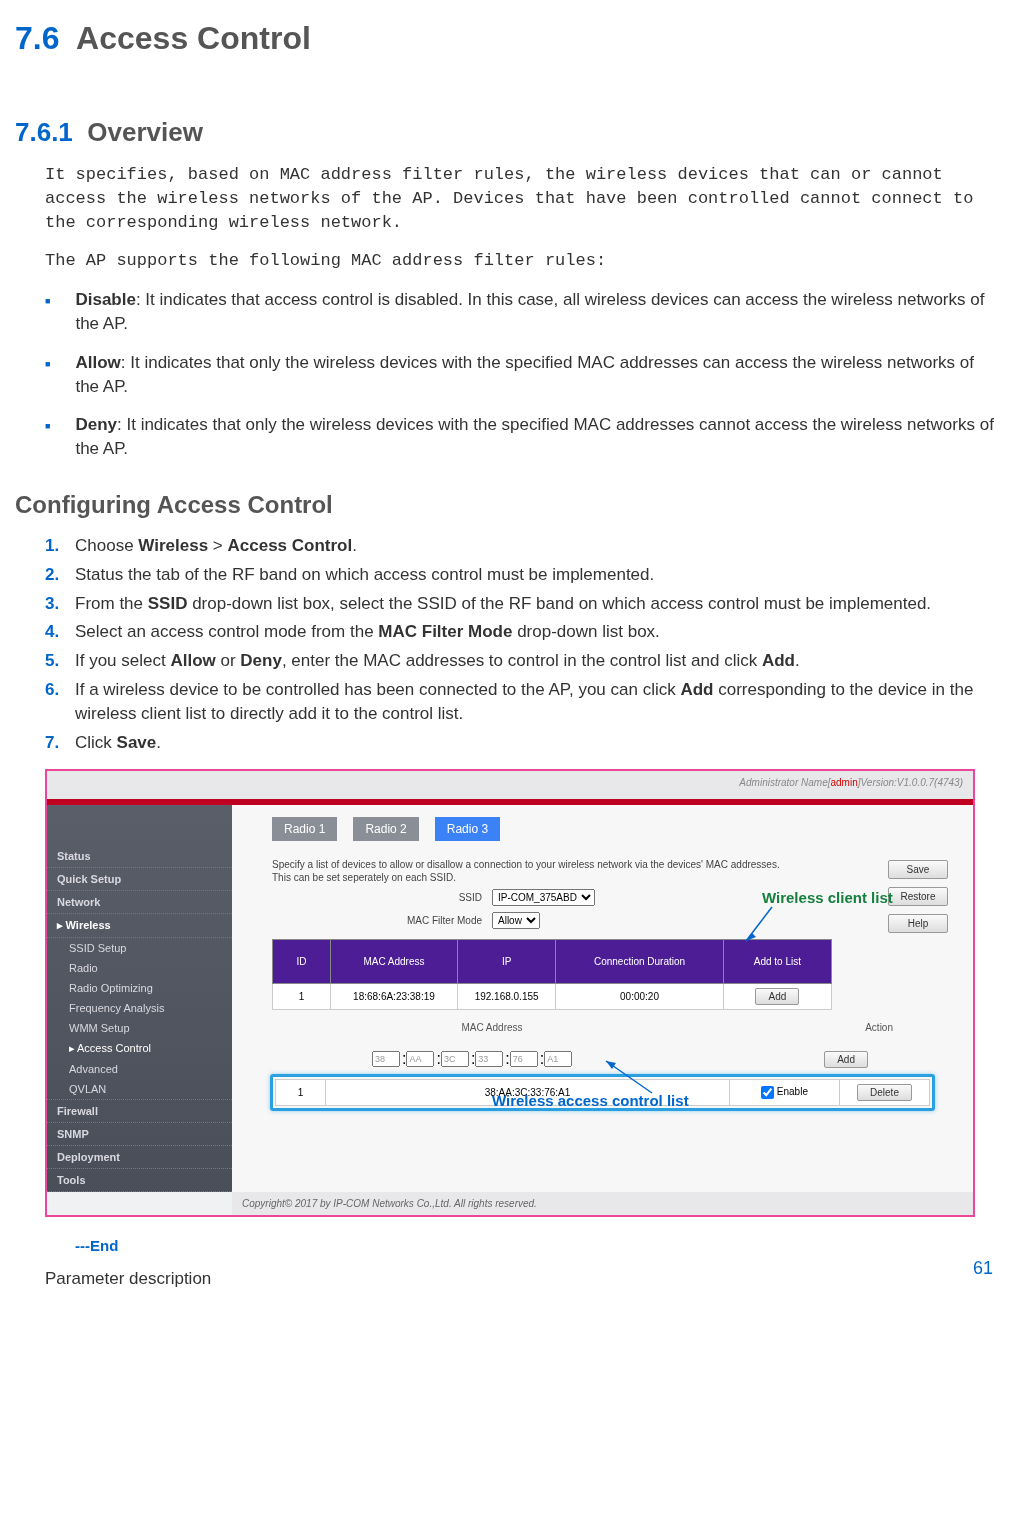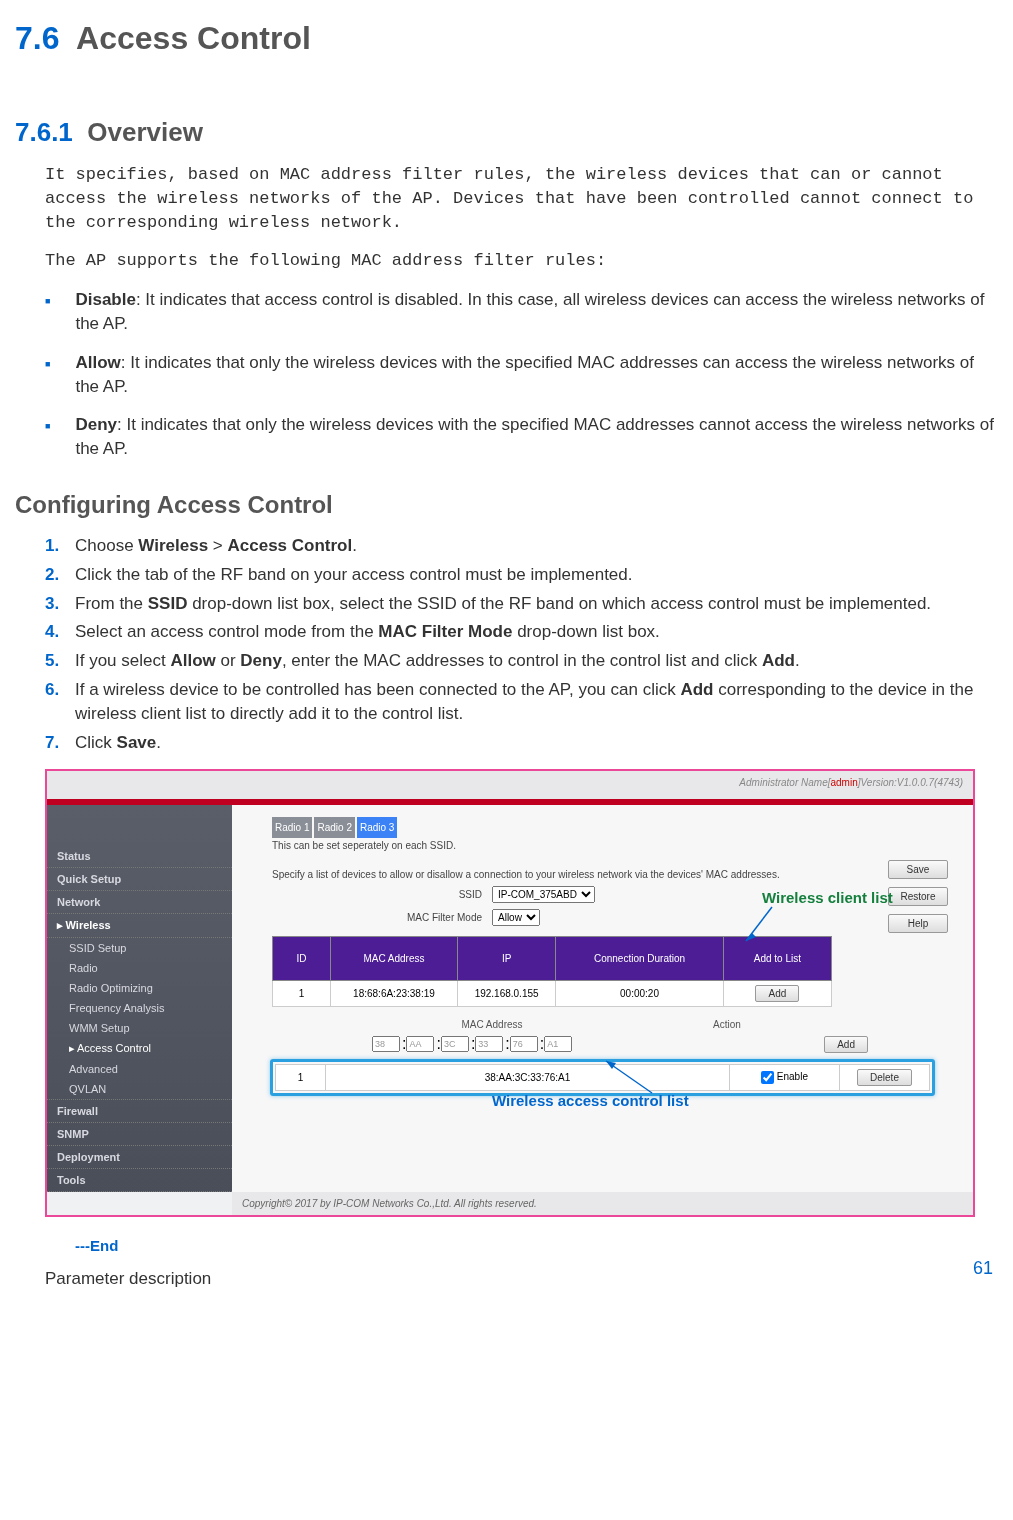--- a/index.html
+++ b/index.html
@@ -56,25 +56,25 @@
       padding: 5px 10px;
       border-bottom: 1px dotted #777;
       font-weight: bold;
     }
     .ssnav .sub { padding-left: 22px; font-weight: normal; border-bottom: none; padding-top:4px; padding-bottom:4px;}
     .ssnav .active { color: #fff; }
     .ssnav .marker::before { content: "▸ "; color: #fff; }
     .ssmain { flex: 1; background: #f7f7f8; padding: 0; position: relative; }
     .tabs { display: flex; margin: 12px 0 0 40px; }
     .tab {
-      padding: 5px 3px;
-      font-size: 10px;
+      padding: 5px 12px;
+      font-size: 12px;
       background: #8a8e96;
       color: #fff;
-      margin-right: 2px;
+      margin-right: 16px;
     }
     .tab.active { background: #3b82f6; }
     .desc { font-size: 10px; color: #444; margin: 18px 40px 2px 40px; }
     .formrow { display: flex; align-items: center; font-size: 10px; color: #444; margin: 6px 0 0 40px; }
     .formrow .lbl { width: 220px; text-align: right; padding-right: 10px; }
     .formrow select { font-size: 10px; padding: 1px; }
     .clienttable { margin: 10px 40px 0 40px; font-size: 10px; border-collapse: collapse; width: 560px; }
     .clienttable th { background: #4c1d95; color: #fff; padding: 16px; font-weight: normal; border: 1px solid #888;}
     .clienttable td { background: #fff; padding: 4px; text-align: center; border: 1px solid #ccc; }
     .btn {
@@ -83,22 +83,22 @@
       border: 1px solid #999;
       padding: 2px 12px;
       font-size: 10px;
       color: #333;
       border-radius: 2px;
     }
     .rightbtns { position: absolute; right: 25px; top: 55px; }
     .rightbtns .btn { display: block; width: 60px; text-align: center; margin-bottom: 8px; padding: 3px 0;}
     .macrow { display: flex; margin: 12px 40px 0 40px; align-items: center; font-size: 10px; }
     .macrow .mlbl { width: 300px; text-align: center; color: #555; }
-    .macrow .albl { width: 180px; text-align: left; color: #555; }
-    .macinputs { display: flex; margin: 4px 40px 0 40px; align-items: center; }
+    .macrow .albl { width: 180px; text-align: right; color: #555; }
+    .macinputs { display: flex; margin: 16px 40px 0 40px; align-items: center; }
     .macinputs input { width: 28px; font-size: 9px; padding: 1px; text-align: left; color: #999; margin-right: 2px; }
     .hlbox {
       border: 3px solid #2aa0e0;
       border-radius: 3px;
       margin: 6px 38px 20px 38px;
       padding: 2px;
       box-shadow: 0 0 4px rgba(42,160,224,0.5);
     }
     .hltable { width: 100%; font-size: 10px; border-collapse: collapse; }
     .hltable td { background: #fff; padding: 4px; text-align: center; border: 1px solid #ccc; }
@@ -182,21 +182,21 @@
 
 <div class="h3">Configuring Access Control</div>
 
 <div class="steps">
   <div class="step">
       <span class="sn">1.</span>
       <span class="st"><span>Choose </span><b>Wireless</b><span> &gt; </span><b>Access Control</b><span>.</span></span>
     </div>
   <div class="step">
       <span class="sn">2.</span>
-      <span class="st">Click the tab of the RF band on your access control must be implemented.</span>
+      <span class="st">Status the tab of the RF band on which access control must be implemented.</span>
     </div>
   <div class="step">
       <span class="sn">3.</span>
       <span class="st"><span>From the </span><b>SSID</b><span> drop-down list box, select the SSID of the RF band on which access control must be implemented.</span></span>
     </div>
   <div class="step">
       <span class="sn">4.</span>
       <span class="st"><span>Select an access control mode from the </span><b>MAC Filter Mode</b><span> drop-down list box.</span></span>
     </div>
   <div class="step">
@@ -236,22 +236,22 @@
       <div class="ni">SNMP</div>
       <div class="ni">Deployment</div>
       <div class="ni">Tools</div>
     </div>
     <div class="ssmain">
       <div class="tabs">
         <div class="tab">Radio 1</div>
         <div class="tab">Radio 2</div>
         <div class="tab active">Radio 3</div>
       </div>
+      <div class="desc">Specify a list of devices to allow or disallow a connection to your wireless network via the devices' MAC addresses.</div>
       <div class="desc" style="margin-top:2px;">This can be set seperately on each SSID.</div>
-      <div class="desc">Specify a list of devices to allow or disallow a connection to your wireless network via the devices' MAC addresses.</div>
 
       <div class="rightbtns">
         <span class="btn">Save</span>
         <span class="btn">Restore</span>
         <span class="btn">Help</span>
       </div>
 
       <div class="formrow">
         <span class="lbl">SSID</span>
         <select><option>IP-COM_375ABD</option></select>

